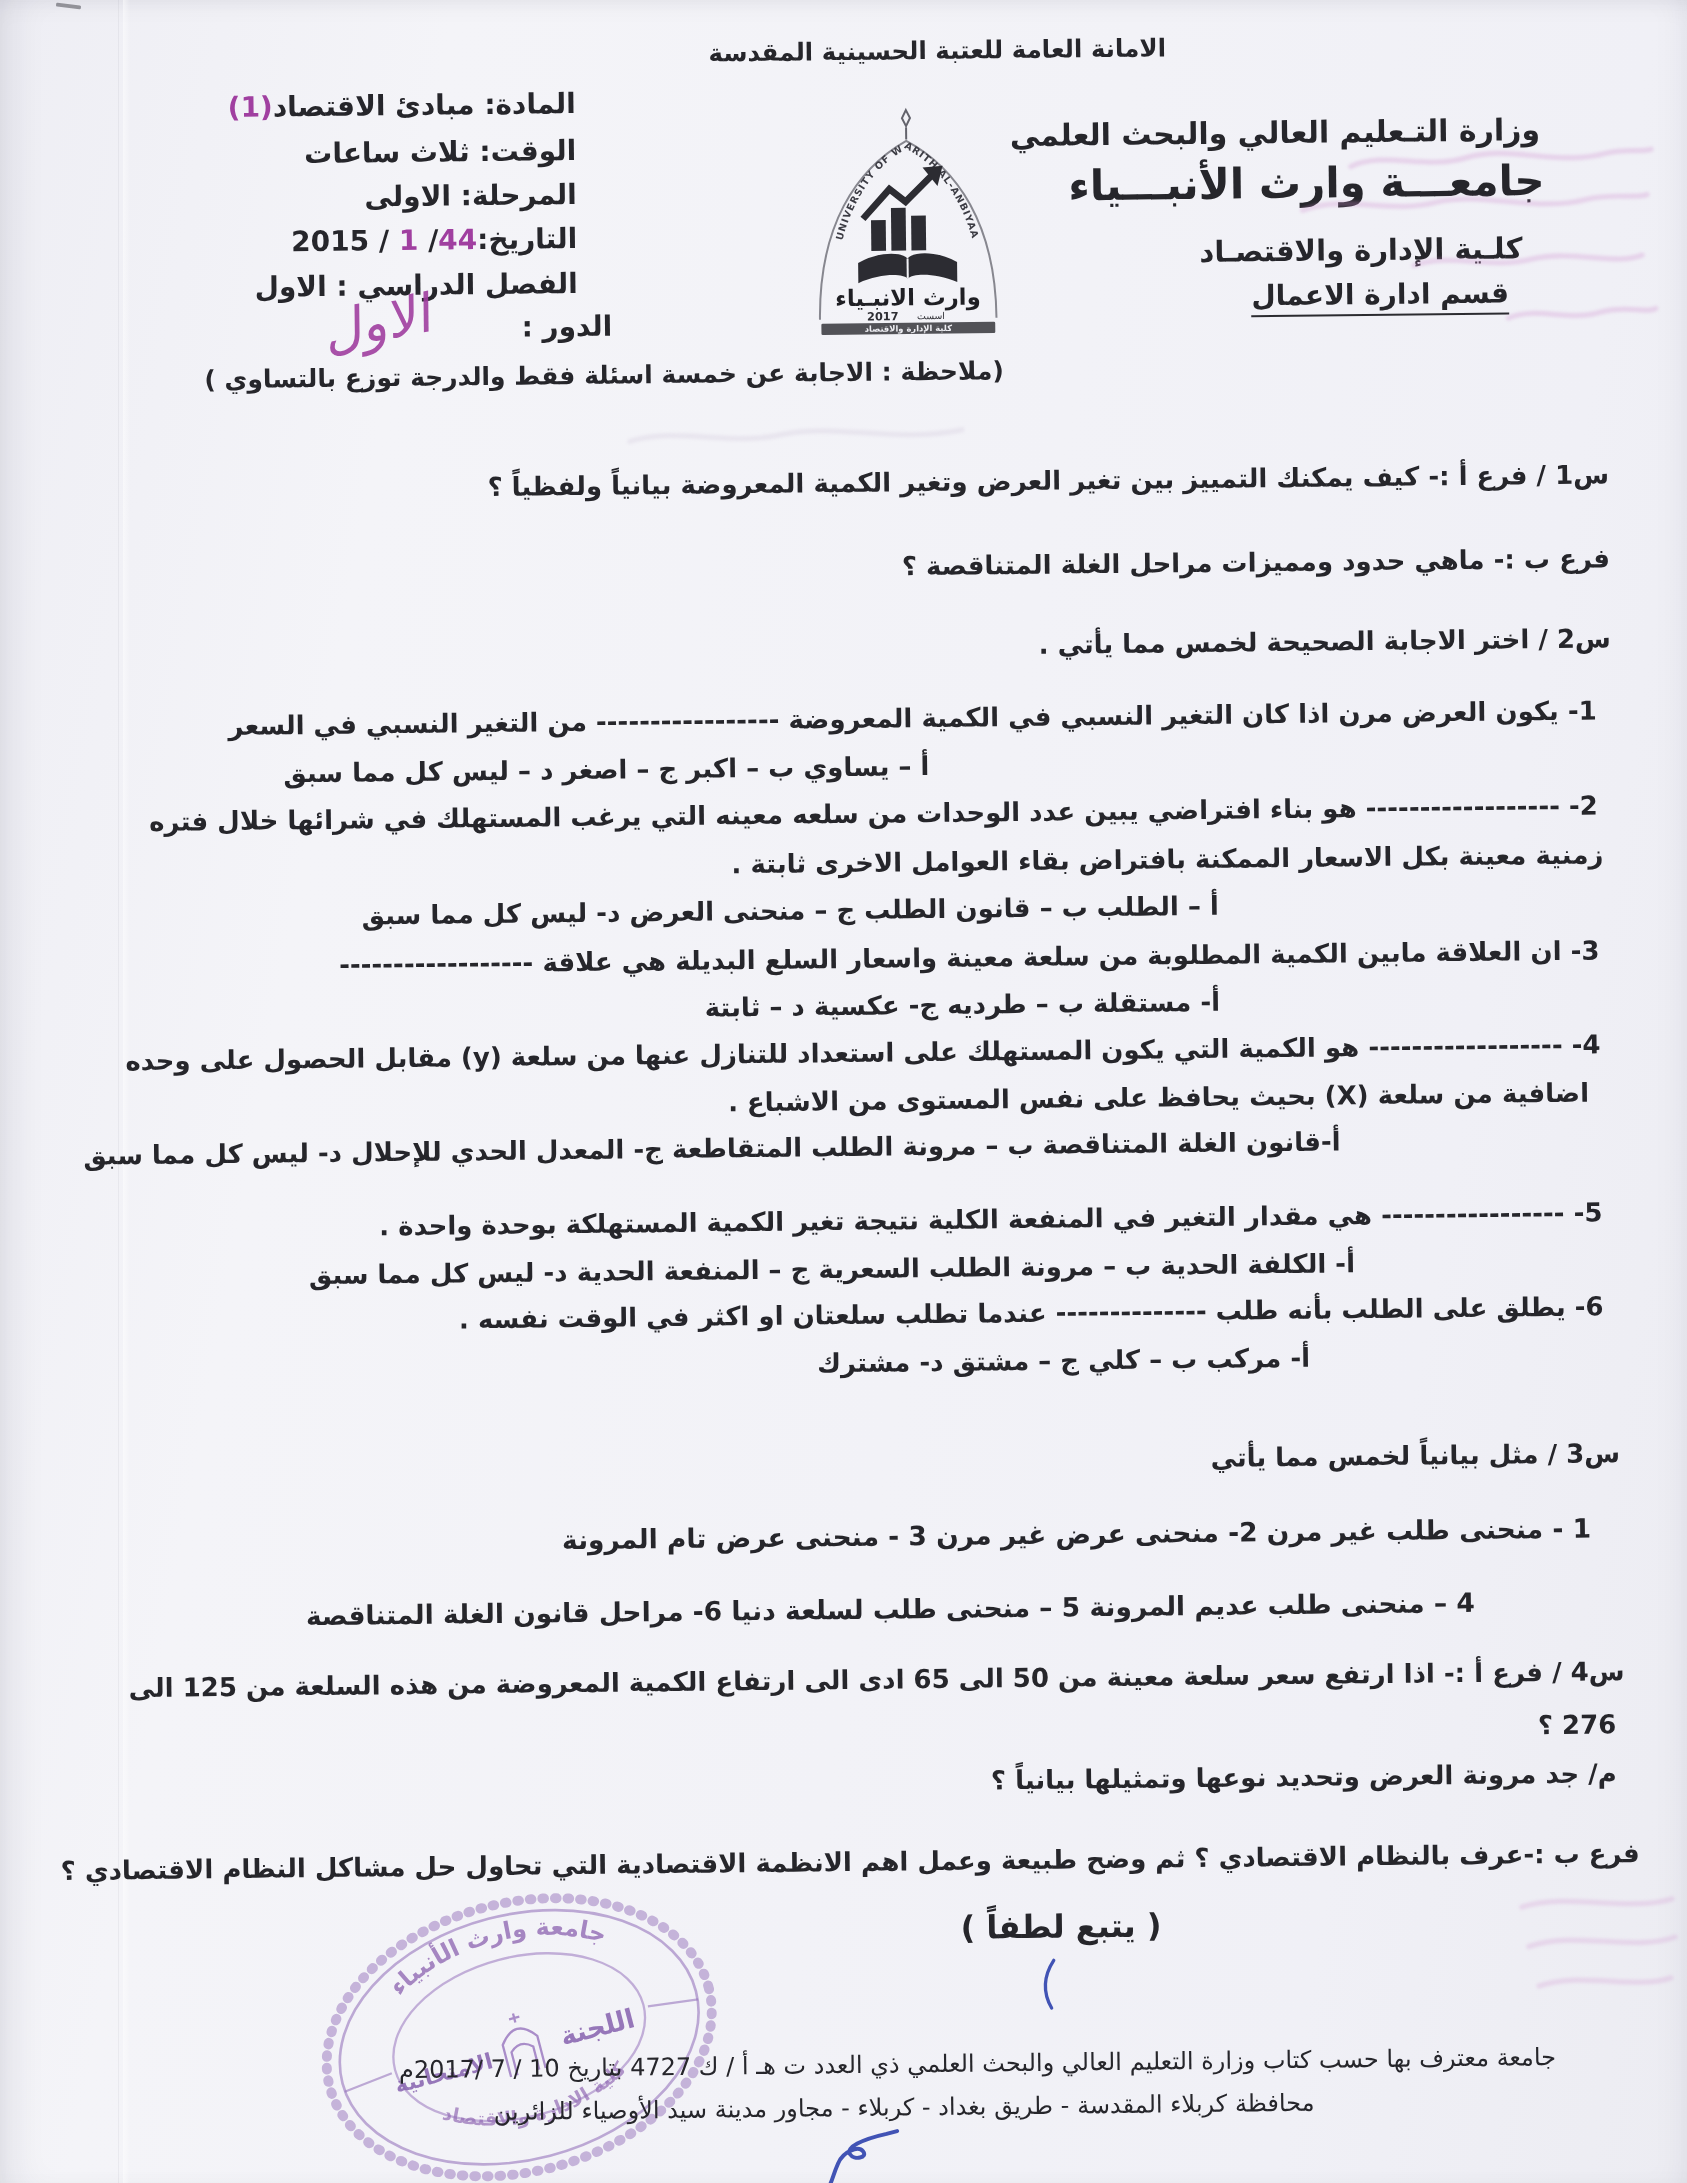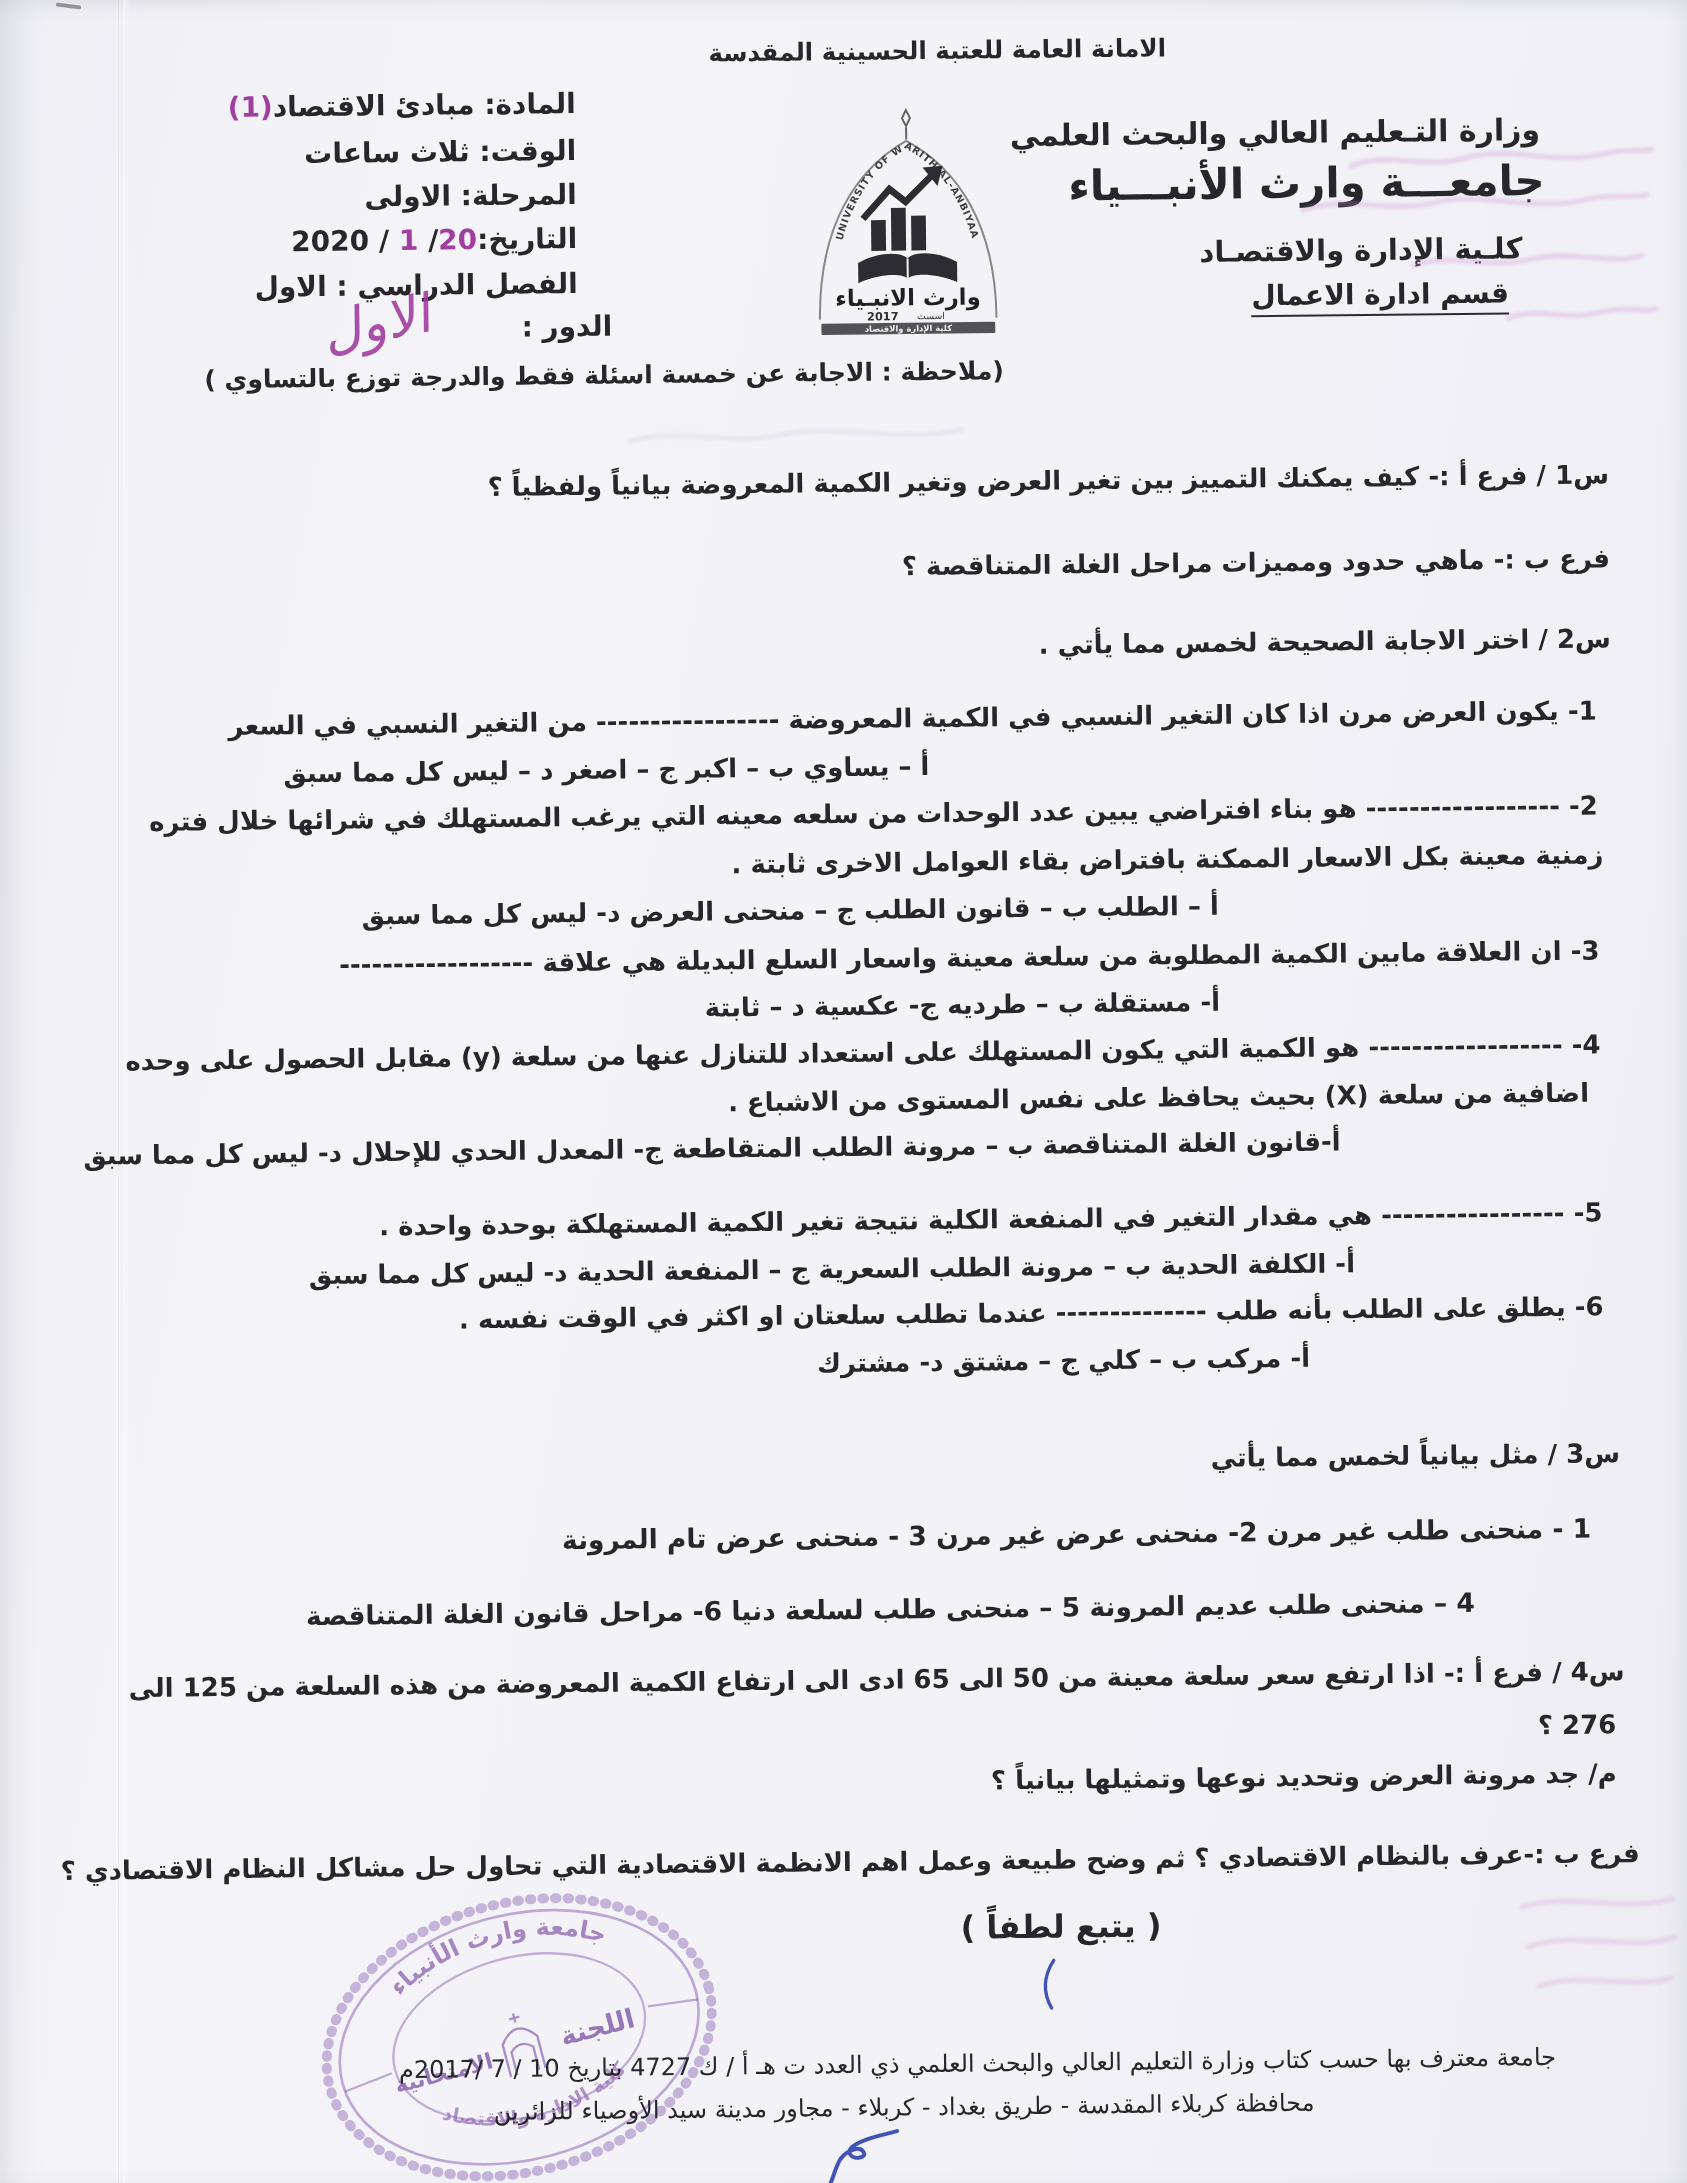--- a/index.html
+++ b/index.html
@@ -47,21 +47,21 @@
     <div class="line center" style="top:37px;left:691px;width:516px;font-size:24.5px;">الامانة العامة للعتبة الحسينية المقدسة</div>
 
     <div class="line rline" style="top:119px;right:136px;font-size:30px;">وزارة التـعليم العالي والبحث العلمي</div>
     <div class="line rline" style="top:163px;right:132px;font-size:42px;">جامعـــة وارث الأنبـــياء</div>
     <div class="line rline" style="top:238px;right:155px;font-size:29px;">كلـية الإدارة والاقتصـاد</div>
     <div class="line rline" style="top:283px;right:169px;font-size:28px;"><span class="underlined">قسم ادارة الاعمال</span></div>
 
     <div class="line rline" style="top:83px;right:1100px;font-size:28px;"><span>المادة: مبادئ الاقتصاد</span><span class="hw">(1)</span></div>
     <div class="line rline" style="top:130px;right:1100px;font-size:28px;">الوقت:  ثلاث  ساعات</div>
     <div class="line rline" style="top:174px;right:1100px;font-size:28px;">المرحلة: الاولى</div>
-    <div class="line rline" style="top:218px;right:1100px;font-size:28px;"><span>التاريخ:</span><span class="hw">20</span><span>/ </span><span class="hw">1</span><span> /  </span><span>2020</span></div>
+    <div class="line rline" style="top:218px;right:1100px;font-size:28px;"><span>التاريخ:</span><span class="hw">44</span><span>/ </span><span class="hw">1</span><span> /  </span><span>2015</span></div>
     <div class="line rline" style="top:263px;right:1100px;font-size:28px;">الفصل الدراسي : الاول</div>
     <div class="line rline" style="top:306px;right:1066px;font-size:28px;">الدور :</div>
     <div class="hw-scrawl" style="top:286px;right:1244px;">الاول</div>
 
     <svg class="logo" viewBox="0 0 344 336" style="left:802px;top:108px;width:230px;height:225px;" xmlns="http://www.w3.org/2000/svg" xmlns:xlink="http://www.w3.org/1999/xlink">
       <g fill="none" stroke="#63636c">
         <path d="M172,30 L172,48 M172,4 L178,16 L172,28 L166,16 Z" stroke-width="3"></path>
         <path d="M40,316 C40,176 96,92 172,50 C248,92 304,176 304,316" stroke-width="3" opacity=".75"></path>
       </g>
       <path id="archTextPath" d="M60,320 C60,172 112,94 172,62 C232,94 284,172 284,320" fill="none" stroke="none"></path>

